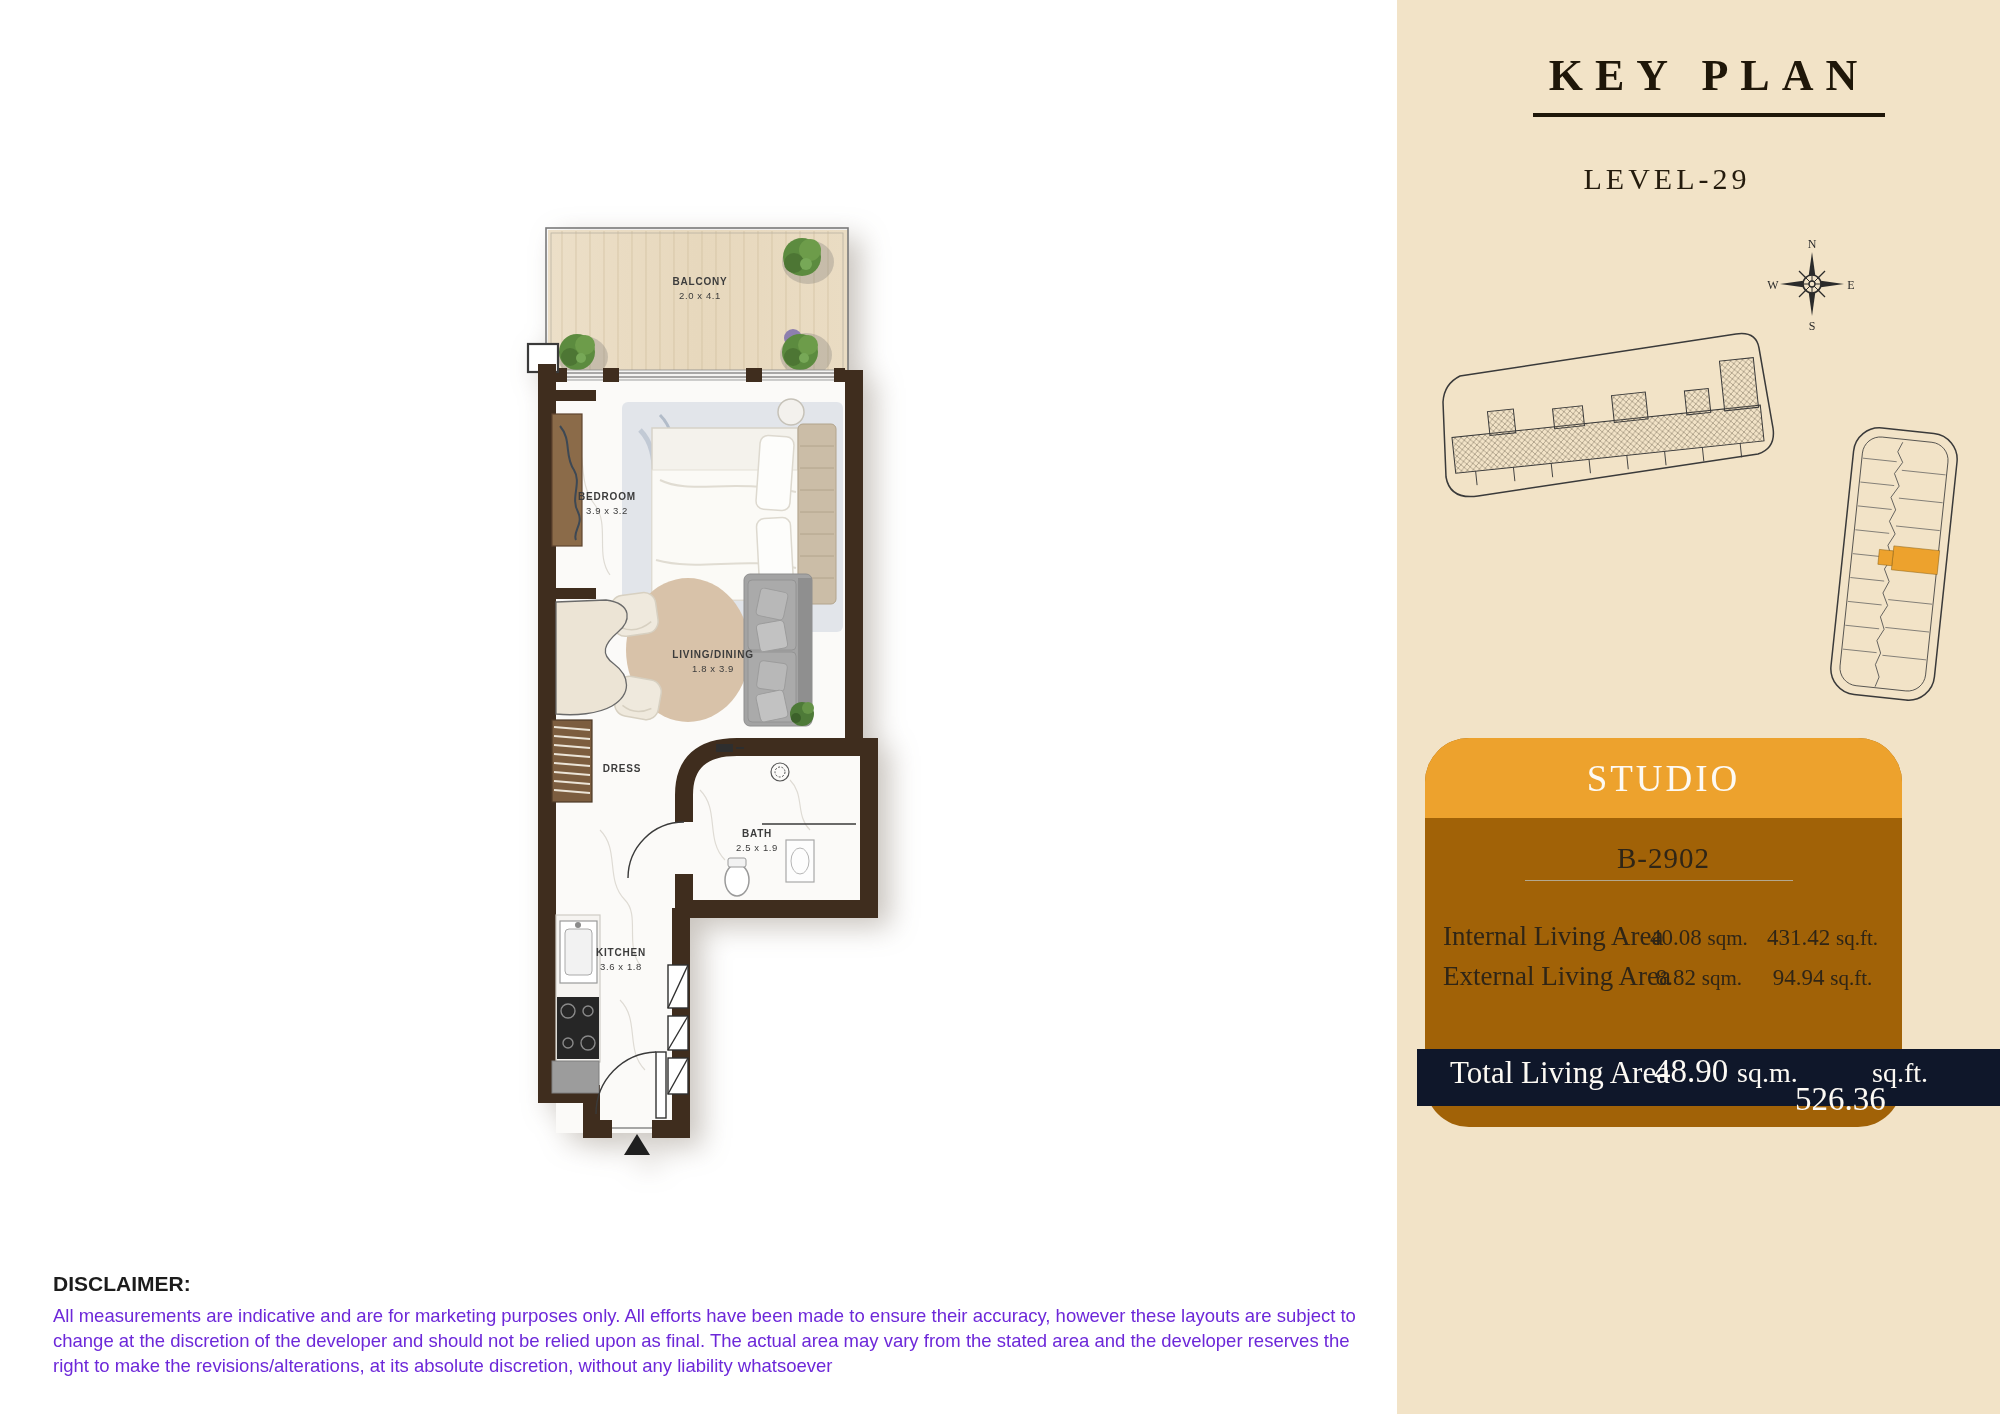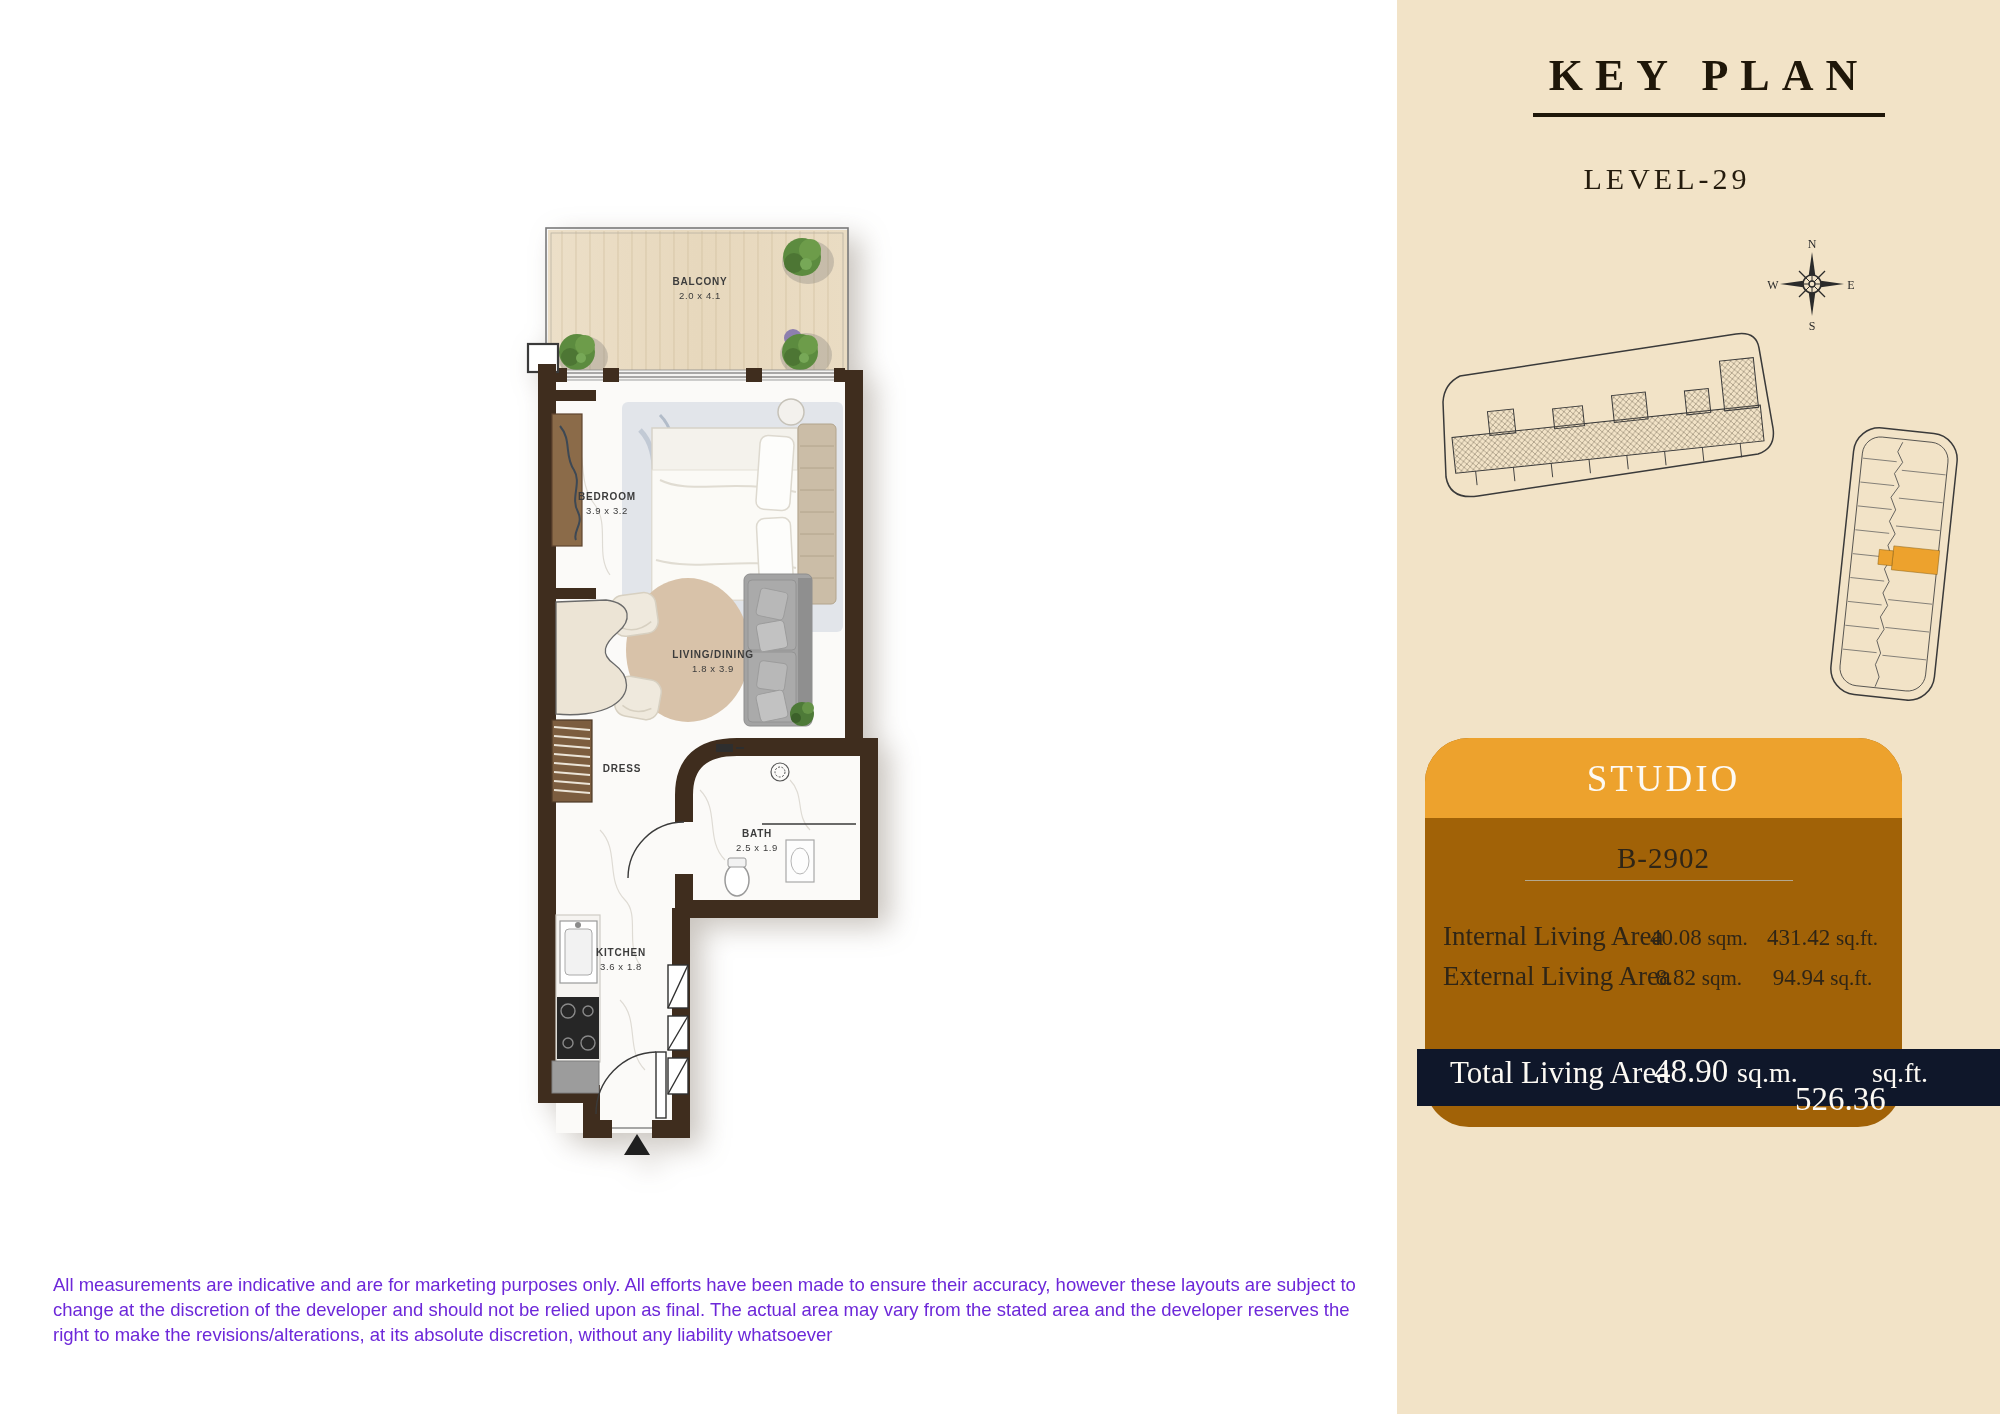--- a/index.html
+++ b/index.html
@@ -291,20 +291,21 @@
     <text class="fp-label" x="713" y="658">LIVING/DINING</text>
     <text class="fp-dims" x="713" y="672">1.8 x 3.9</text>
     <text class="fp-label" x="622" y="772">DRESS</text>
     <text class="fp-label" x="757" y="837">BATH</text>
     <text class="fp-dims" x="757" y="851">2.5 x 1.9</text>
     <text class="fp-label" x="621" y="956">KITCHEN</text>
     <text class="fp-dims" x="621" y="970">3.6 x 1.8</text>
   </svg>
 
   <div class="disclaimer">
+    <div class="disc-head">DISCLAIMER:</div>
     <p class="disc-body">All measurements are indicative and are for marketing purposes only. All efforts have been made to ensure their accuracy, however these layouts are subject to change at the discretion of the developer and should not be relied upon as final. The actual area may vary from the stated area and the developer reserves the right to make the revisions/alterations, at its absolute discretion, without any liability whatsoever</p>
   </div>
 
   <aside class="panel"></aside>
 
   <div class="title-wrap">
     <span class="kp-title">KEY PLAN</span>
   </div>
   <div class="kp-level">LEVEL-29</div>
 

